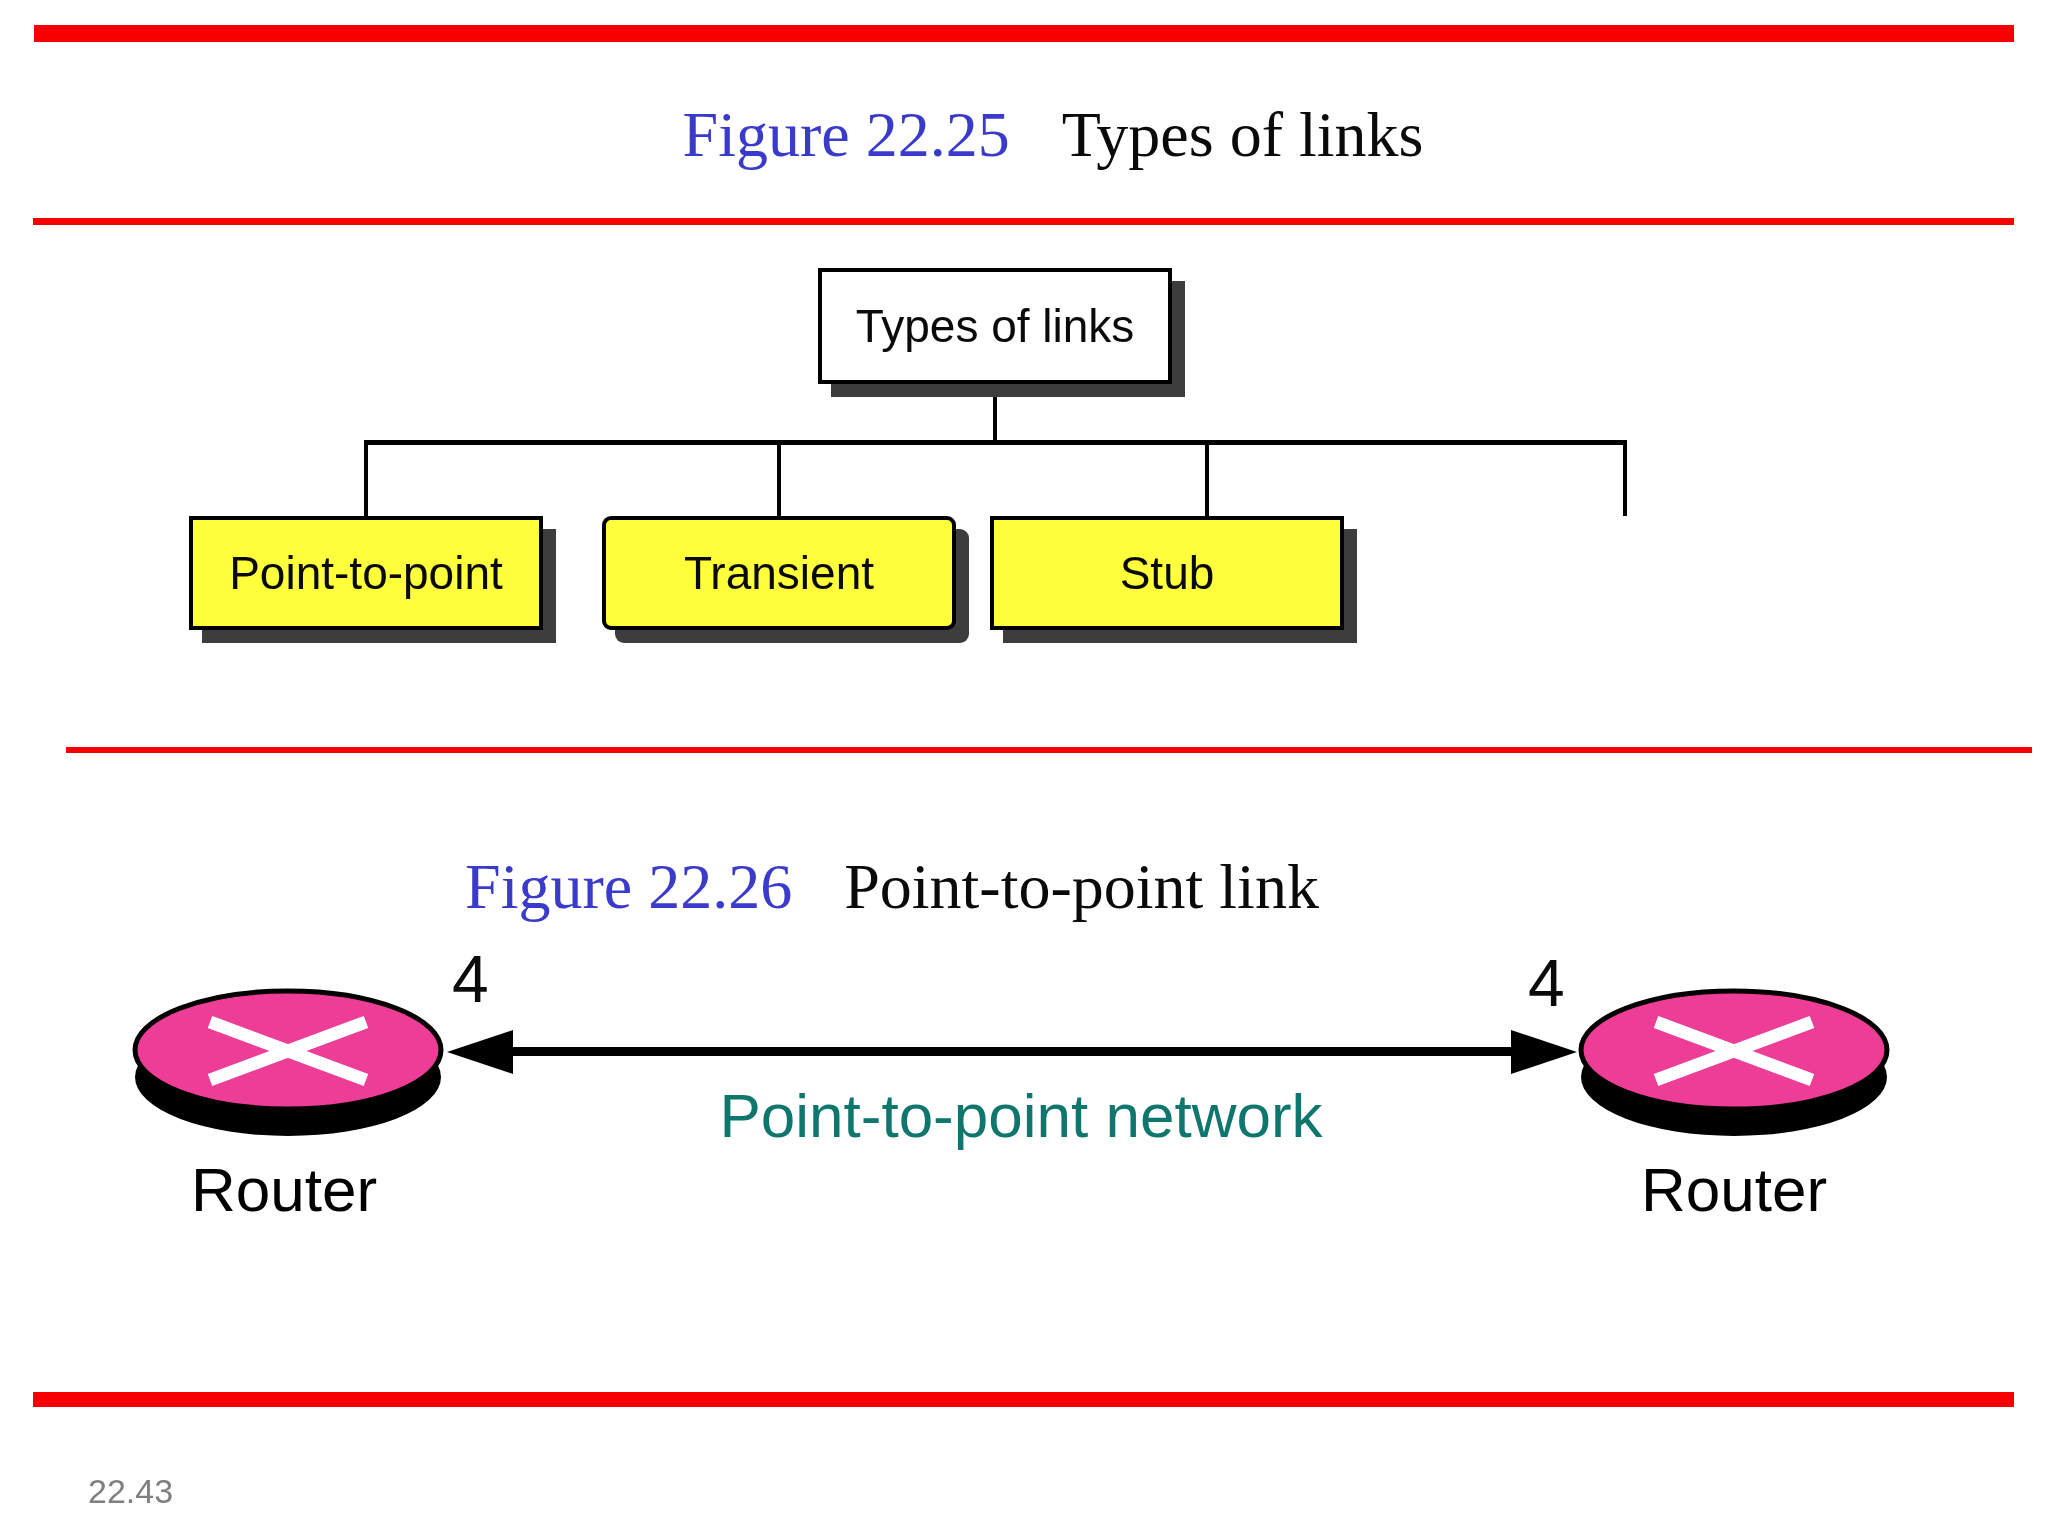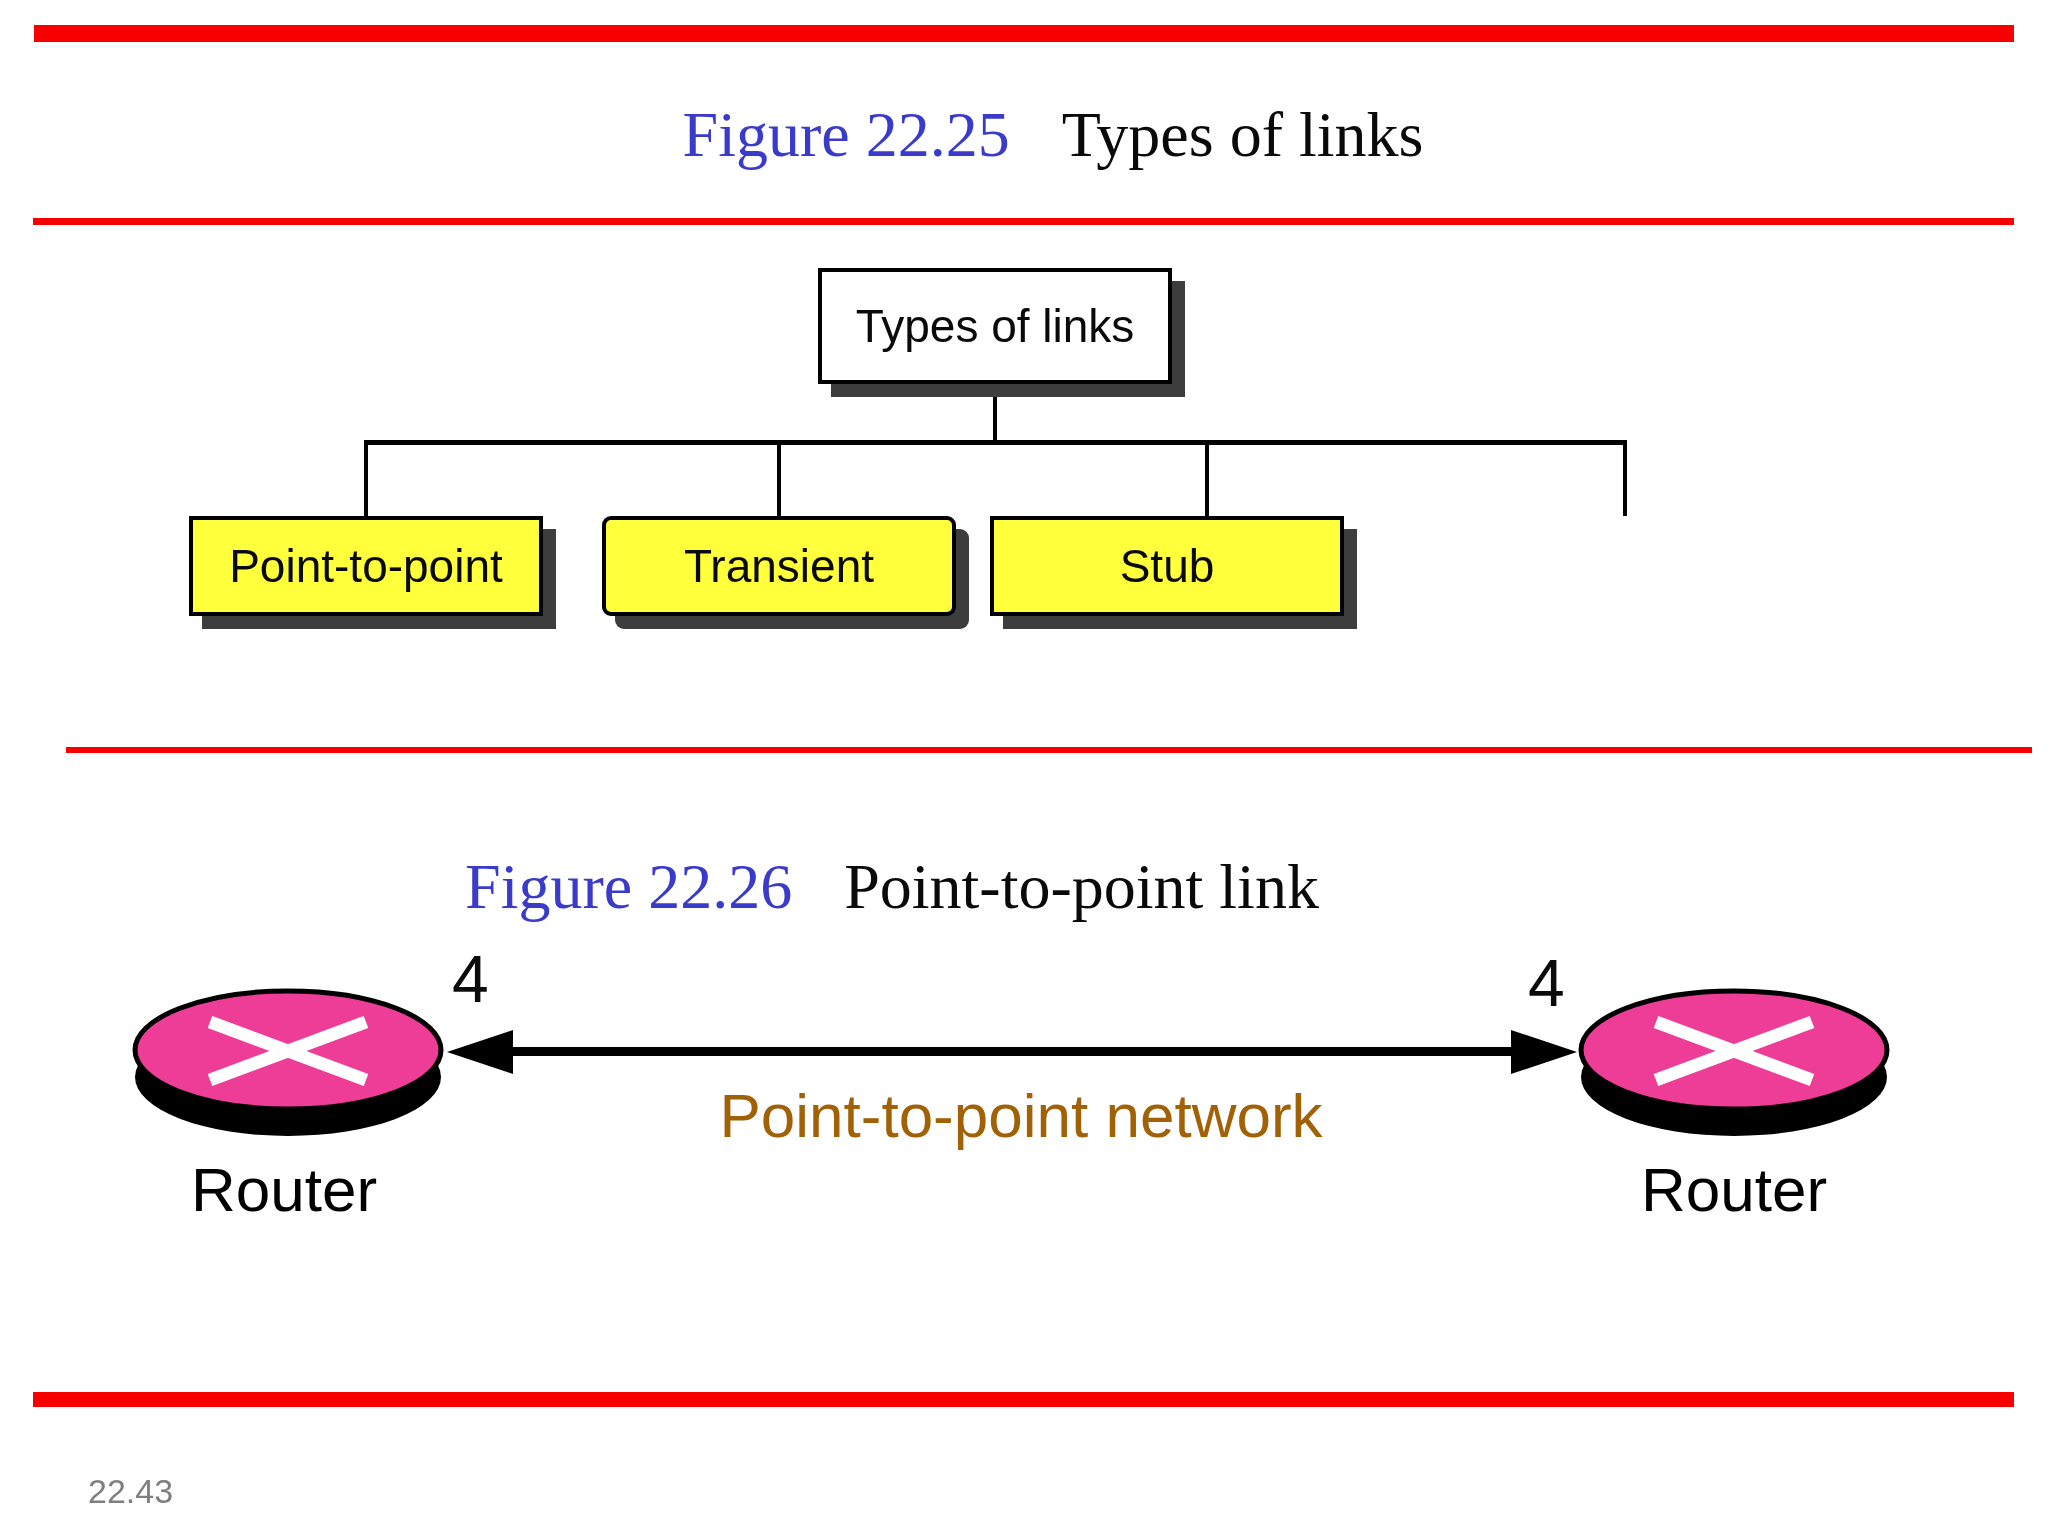--- a/index.html
+++ b/index.html
@@ -40,21 +40,21 @@
     border: 4px solid #000;
     box-shadow: 13px 13px 0 var(--shadow_gray, #3D3D3D);
     display: flex;
     align-items: center;
     justify-content: center;
     font-size: 46px;
     color: #0a0a0a;
     white-space: nowrap;
   }
   .root-box { left: 818px; top: 268px; width: 354px; height: 116px; background: #ffffff; }
-  .leaf-box { top: 516px; width: 354px; height: 100px; background: var(--box_yellow, #FFFF3B); }
+  .leaf-box { top: 516px; width: 354px; height: 114px; background: var(--box_yellow, #FFFF3B); }
   .leaf-1 { left: 189px; }
   .leaf-2 { left: 602px; border-radius: 9px; }
   .leaf-3 { left: 990px; text-align: right; }
   .leaf-4 { left: 1448px; }
 
   .conn { position: absolute; background: #000; }
   .conn-root  { left: 993px;  top: 384px; width: 4px;    height: 61px; }
   .conn-hbar  { left: 364px;  top: 440px; width: 1263px; height: 5px; }
   .conn-drop  { top: 445px; width: 4px; height: 71px; }
   .drop-1 { left: 364px; }
@@ -84,21 +84,21 @@
   .arrow-shaft { left: 505px; top: 1047px; width: 1013px; height: 9px; background: #000; }
   .arrowhead { width: 0; height: 0; border-top: 22px solid transparent; border-bottom: 22px solid transparent; }
   .arrowhead-left  { left: 447px;  top: 1030px; border-right: 66px solid #000; }
   .arrowhead-right { left: 1511px; top: 1030px; border-left: 66px solid #000; }
 
   .link-label {
     position: absolute;
     left: 676px; top: 1080px; width: 690px;
     text-align: center;
     font-size: 62px;
-    color: #a16207;
+    color: #0f766e;
     white-space: nowrap;
   }
 
   .router-label {
     position: absolute;
     top: 1154px;
     width: 312px;
     text-align: center;
     font-size: 62px;
     color: #000000;

